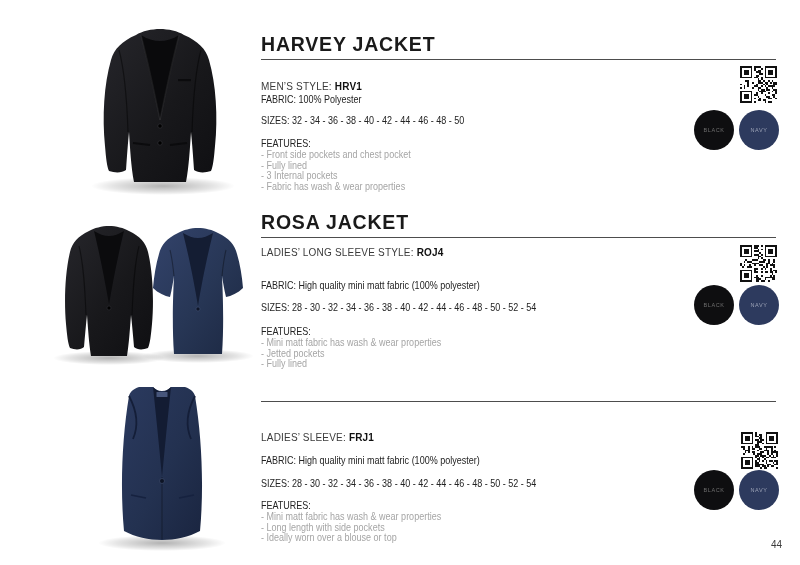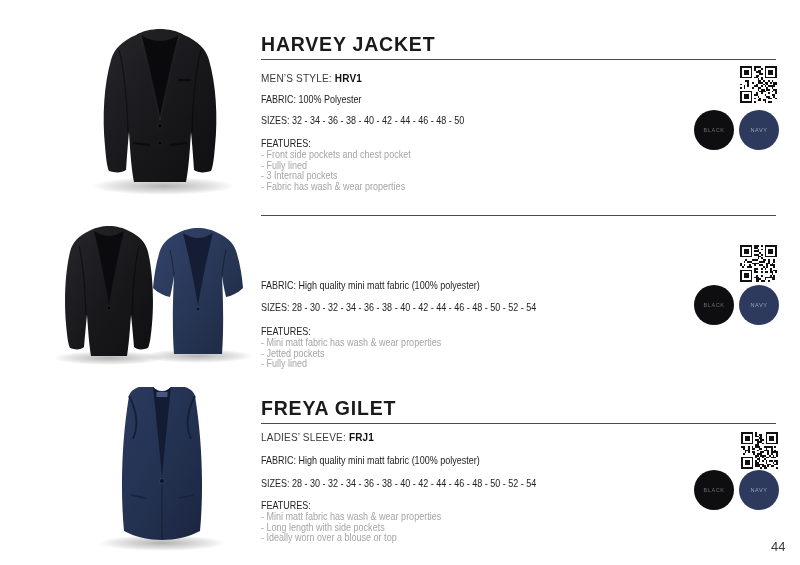--- a/index.html
+++ b/index.html
@@ -25,21 +25,21 @@
 
   .styles, .fabric, .sizes, .features { position:absolute; left:0; }
   .style-line { font-size:10px; color:#3a3a3a; line-height:11.5px; letter-spacing:0.2px; }
   .style-line b { color:#111; }
 
   .cond { transform:scaleX(0.85); transform-origin:0 0; white-space:nowrap; }
   .fabric, .sizes { font-size:10.6px; color:#232323; }
   .feat-label { font-size:10.6px; color:#232323; line-height:12px; }
   .feat-item { font-size:10.6px; color:#a5a5a5; line-height:10.6px; }
 
-  .s1 .styles{top:40px} .s1 .fabric{top:60px} .s1 .sizes{top:81px} .s1 .features{top:104px}
+  .s1 .styles{top:48px} .s1 .fabric{top:60px} .s1 .sizes{top:81px} .s1 .features{top:104px}
   .s2 .styles{top:36px} .s2 .fabric{top:68px} .s2 .sizes{top:90px}  .s2 .features{top:114px}
   .s3 .styles{top:35px} .s3 .fabric{top:57px} .s3 .sizes{top:80px}  .s3 .features{top:102px}
 
   .qr { position:absolute; width:37px; height:37px; }
   .s1 .qr { left:740px; top:66px; }
   .s2 .qr { left:740px; top:67px; }
   .s3 .qr { left:741px; top:68px; }
   .qr svg { width:100%; height:100%; display:block; }
 
   .swatches { position:absolute; display:flex; gap:5px; }
@@ -47,21 +47,21 @@
   .s2 .swatches { left:694px; top:107px; }
   .s3 .swatches { left:694px; top:106px; }
   .swatch {
     width:40px; height:40px; border-radius:50%;
     display:flex; align-items:center; justify-content:center;
   }
   .swatch span { font-size:5.5px; letter-spacing:0.6px; }
   .swatch.black-sw span { color:#6e6e6e; }
   .swatch.navy-sw span { color:#9aa1b5; }
 
-  .page-number { position:absolute; left:771px; top:539px; font-size:13px; color:#3c3c3c; }
+  .page-number { position:absolute; left:771px; top:539px; font-size:10px; color:#3c3c3c; }
 </style>
 </head>
 <body>
 
 <svg width="0" height="0" style="position:absolute">
   <defs>
     <radialGradient id="shadG" cx="50%" cy="50%" r="50%">
       <stop offset="0%" stop-color="rgba(0,0,0,0.30)"></stop>
       <stop offset="70%" stop-color="rgba(0,0,0,0.10)"></stop>
       <stop offset="100%" stop-color="rgba(0,0,0,0)"></stop>
@@ -156,22 +156,24 @@
         <circle cx="63" cy="92" r="2" fill="#000" stroke="#35353a" stroke-width="0.5"></circle>
 
         <path fill="url(#nvG)" d="M152,12 C145,12 137,14 132,17 C121,22 115,29 113,38 C110,48 108,60 107,72 C112,77 119,80 124,81 C126,73 127,66 128,60 C127,80 126,110 128,138 L176,138 C178,110 177,80 176,60 C177,66 178,73 180,81 C185,80 192,77 197,72 C196,60 194,48 191,38 C189,29 183,22 172,17 C167,14 159,12 152,12 Z"></path>
         <path fill="#141d33" d="M137,17 C142,37 147,60 152,90 C157,60 162,37 167,17 C162,20 157,22 152,22 C147,22 142,20 137,17 Z"></path>
         <path fill="none" stroke="rgba(0,0,0,0.35)" stroke-width="1.1" d="M128,60 C127,50 126,42 124,34"></path>
         <path fill="none" stroke="rgba(0,0,0,0.35)" stroke-width="1.1" d="M176,60 C177,50 178,42 180,34"></path>
         <circle cx="152" cy="93" r="2" fill="#0e1526" stroke="#46547a" stroke-width="0.5"></circle>
       </svg>
     </div>
     <div class="info">
+      <div class="title">ROSA JACKET</div>
       <div class="rule"></div>
       <div class="styles">
+        <div class="style-line"><span>LADIES’ LONG SLEEVE STYLE:  </span><b>ROJ4</b></div>
       </div>
       <div class="fabric cond">FABRIC: High quality mini matt fabric (100% polyester)</div>
       <div class="sizes cond">SIZES: 28 - 30 - 32 - 34 - 36 - 38 - 40 - 42 - 44 - 46 - 48 - 50 - 52 - 54</div>
       <div class="features cond">
         <div class="feat-label">FEATURES:</div>
         <div class="feat-item">- Mini matt fabric has wash &amp; wear properties</div>
         <div class="feat-item">- Jetted pockets</div>
         <div class="feat-item">- Fully lined</div>
       </div>
     </div>
@@ -208,21 +210,20 @@
         <path fill="none" stroke="#141e38" stroke-width="1.8" d="M54,13 C62,28 64,42 58,56"></path>
         <path fill="none" stroke="#141e38" stroke-width="1.8" d="M120,13 C112,28 110,42 116,56"></path>
         <path fill="none" stroke="rgba(0,0,0,0.35)" stroke-width="1" d="M87,94 L87,156"></path>
         <path d="M56,112 l15,3" stroke="#16223f" stroke-width="1.6" fill="none"></path>
         <path d="M104,115 l15,-3" stroke="#16223f" stroke-width="1.6" fill="none"></path>
         <rect x="81.5" y="9" width="11" height="5" rx="0.5" fill="#47567c"></rect>
         <circle cx="87" cy="98" r="2.5" fill="#0d1425" stroke="#3c4a6b" stroke-width="0.7"></circle>
       </svg>
     </div>
     <div class="info">
-      <div class="title">FREYA GILET</div>
       <div class="rule"></div>
       <div class="styles">
         <div class="style-line"><span>LADIES’ SLEEVE: </span><b>FRJ1</b></div>
       </div>
       <div class="fabric cond">FABRIC: High quality mini matt fabric (100% polyester)</div>
       <div class="sizes cond">SIZES: 28 - 30 - 32 - 34 - 36 - 38 - 40 - 42 - 44 - 46 - 48 - 50 - 52 - 54</div>
       <div class="features cond">
         <div class="feat-label">FEATURES:</div>
         <div class="feat-item">- Mini matt fabric has wash &amp; wear properties</div>
         <div class="feat-item">- Long length with side pockets</div>

